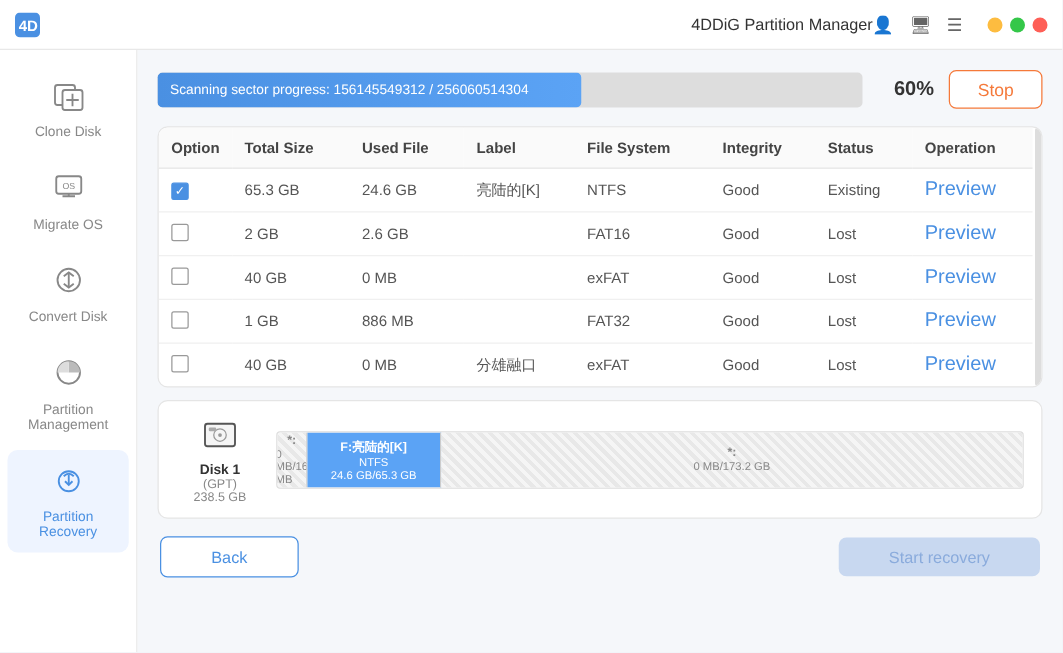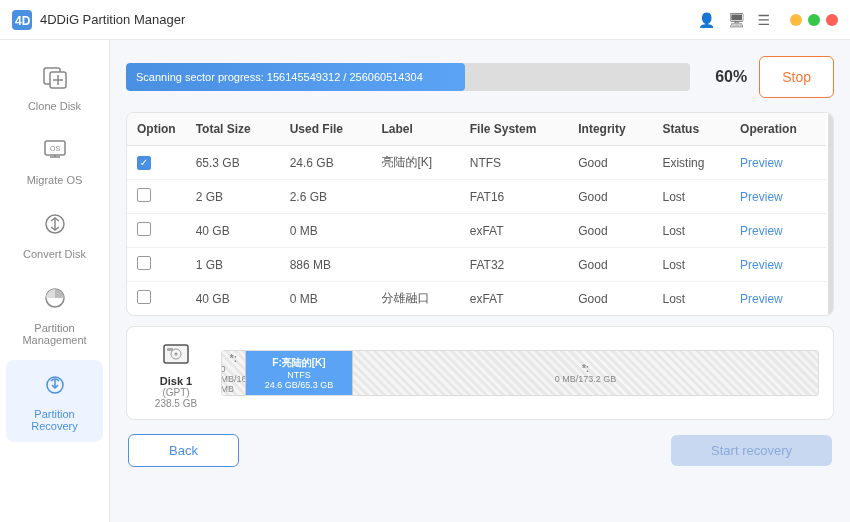--- a/index.html
+++ b/index.html
@@ -14,20 +14,21 @@
       flex-direction: column;
     }
     .title-bar {
       background: #ffffff;
       height: 40px;
       display: flex;
       align-items: center;
       padding: 0 12px;
       border-bottom: 1px solid #e8e8e8;
       flex-shrink: 0;
+      text-align: right;
     }
     .title-bar-logo {
       width: 20px;
       height: 20px;
       margin-right: 8px;
     }
     .title-bar-title {
       font-size: 13px;
       color: #333;
       font-weight: 500;
@@ -138,21 +139,21 @@
     }
     .stop-btn {
       border: 1.5px solid #f5793a;
       background: white;
       color: #f5793a;
       font-size: 14px;
       font-weight: 500;
       padding: 5px 22px;
       border-radius: 6px;
       cursor: pointer;
-      height: 42px;
+      height: 31px;
     }
     .table-container {
       background: white;
       border-radius: 8px;
       overflow: hidden;
       border: 1px solid #e5e5e5;
       flex-shrink: 0;
     }
     table {
       width: 100%;
@@ -194,21 +195,21 @@
     }
     .cb.checked {
       background: #4a90e2;
       border-color: #4a90e2;
       color: white;
       font-size: 10px;
     }
     .preview-link {
       color: #4a90e2;
       cursor: pointer;
-      font-size: 12px;
+      font-size: 16px;
     }
     .preview-section {
       background: white;
       border-radius: 8px;
       border: 1px solid #e5e5e5;
       margin-top: 10px;
       padding: 10px 14px;
       flex-shrink: 0;
     }
     .preview-title {

